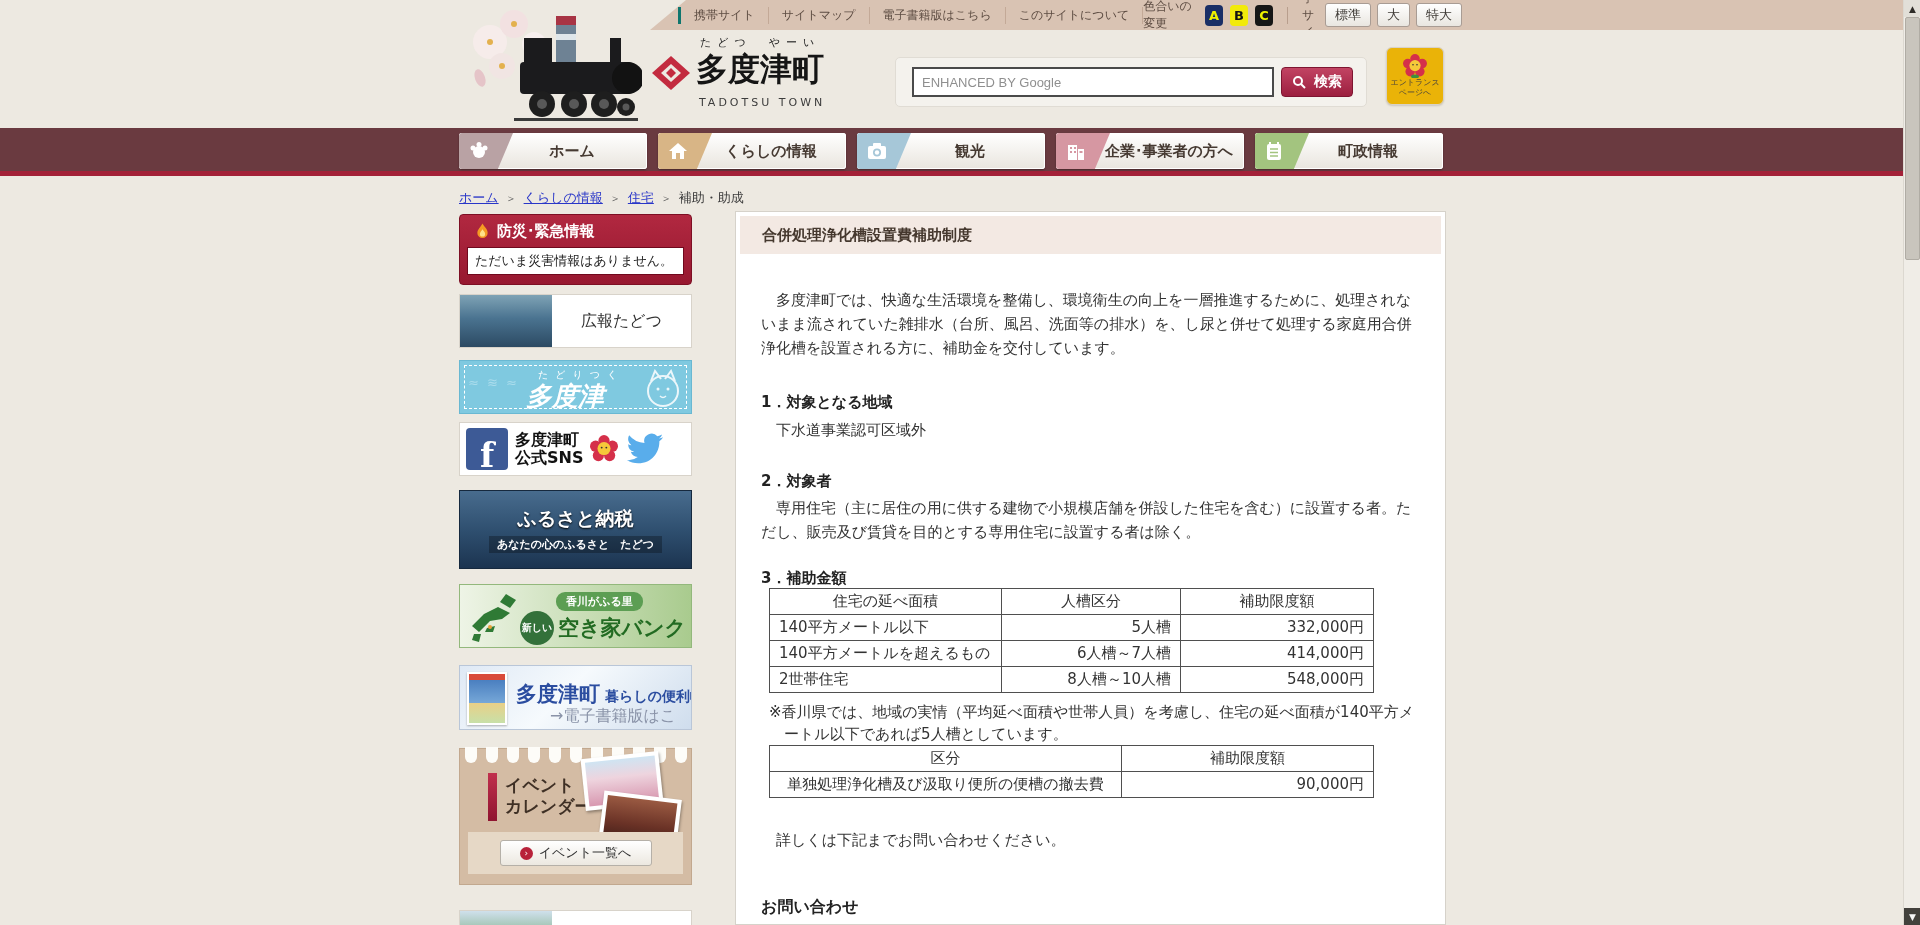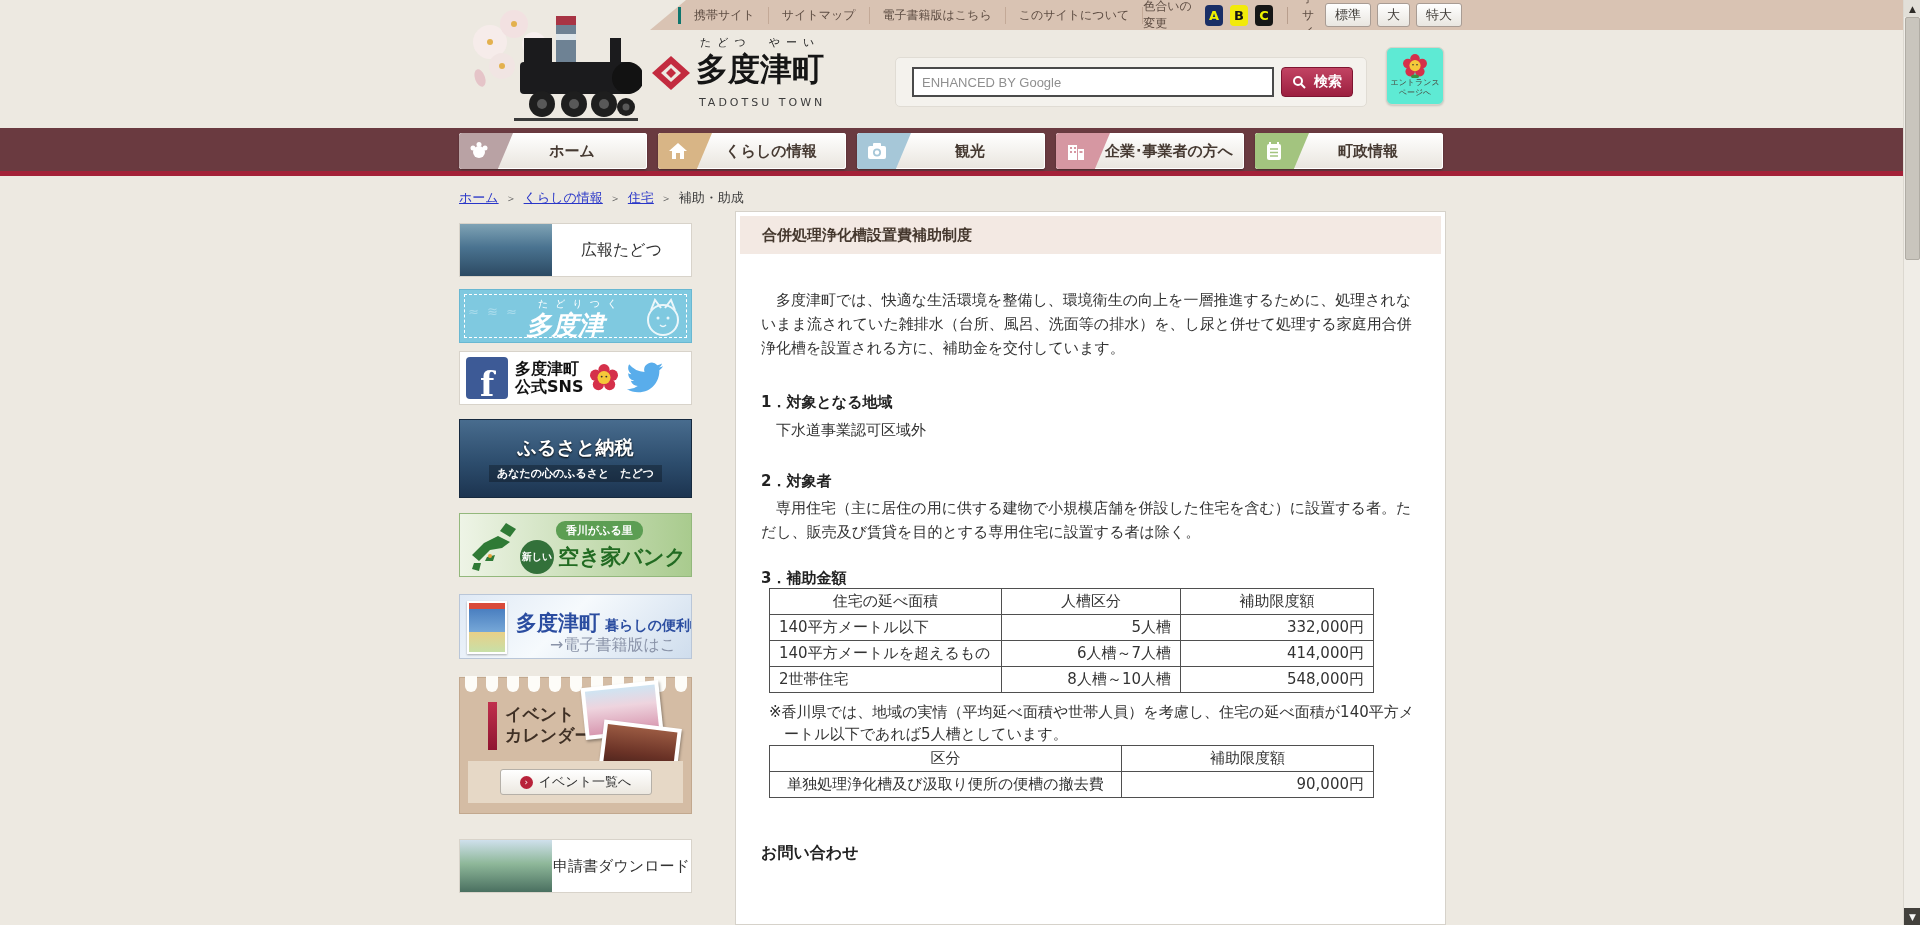--- a/index.html
+++ b/index.html
@@ -40,21 +40,21 @@
   .site-sub { position:absolute; left:699px; top:96px; font-size:11px; letter-spacing:3px; color:#3c3c3c; }
   .search-panel { position:absolute; left:895px; top:57px; width:472px; height:50px;
                   background:#f4f2ed; border:1px solid #e0dcd4; border-radius:5px; }
   .search-input { position:absolute; left:16px; top:9px; width:362px; height:30px;
                   border:2px solid #4a4a4a; background:#fff; font-size:13px; color:#333; padding:0 8px; }
   .search-input::placeholder { color:#8f8f8f; }
   .search-btn { position:absolute; right:13px; top:9px; width:72px; height:30px;
                 background:linear-gradient(#c24463,#9c1f3f); border:1px solid #7e1531; border-radius:4px;
                 color:#fff; font-size:14px; font-weight:bold; display:flex; align-items:center; justify-content:center; gap:8px; cursor:pointer; }
   .entrance-btn { position:absolute; left:1386px; top:47px; width:58px; height:58px;
-                  background:#5eead4; border:1px solid #d8d2c8; border-radius:6px; box-shadow:0 1px 2px rgba(0,0,0,.15);
+                  background:#eab308; border:1px solid #d8d2c8; border-radius:6px; box-shadow:0 1px 2px rgba(0,0,0,.15);
                   display:flex; flex-direction:column; align-items:center; justify-content:center; cursor:pointer; }
   .entrance-btn .etxt { font-size:8px; color:#4a443c; line-height:1.2; text-align:center; }
 
   
   .navbar { position:absolute; left:0; top:128px; width:100%; height:43px; background:#6a3a40; }
   .redline { position:absolute; left:0; top:171px; width:100%; height:5px; background:#a32138; }
   .nav-tabs { position:absolute; left:459px; top:133px; display:flex; gap:11px; }
   .nav-tab { width:188px; height:36px; background:linear-gradient(#ffffff,#e9e5de);
              border-radius:3px; display:flex; align-items:center; cursor:pointer;
              box-shadow:inset 0 0 0 1px #fff, 0 1px 2px rgba(0,0,0,.35); overflow:hidden; }
@@ -317,20 +317,30 @@
   <span class="blink">ホーム</span>
   <span class="bsep">＞</span>
   <span class="blink">くらしの情報</span>
   <span class="bsep">＞</span>
   <span class="blink">住宅</span>
   <span class="bsep">＞</span>
   <span>補助・助成</span>
 </div>
 
 <aside class="sidebar">
+  <div class="sb-emergency">
+    <div class="ehead">
+      <svg width="15" height="18" viewBox="0 0 16 18">
+        <path d="M8 0 C10 4 13.5 5.5 13.5 10 A5.5 5.5 0 0 1 2.5 10 C2.5 6.5 6 4 8 0 Z" fill="#f59a23"></path>
+        <path d="M8 6 C9 8 10.8 8.6 10.8 11 A2.8 2.8 0 0 1 5.2 11 C5.2 9 7 8 8 6 Z" fill="#ffe28a"></path>
+      </svg>
+      <span>防災･緊急情報</span>
+    </div>
+    <div class="emsg">ただいま災害情報はありません。</div>
+  </div>
 
   <div class="sb-banner sb-kouhou">
     <div class="ph-kouhou"></div>
     <div class="klabel">広報たどつ</div>
   </div>
 
   <div class="sb-banner sb-tadoritsuku">
     <div class="inner"></div>
     <div class="waves">≈ ≋ ≈</div>
     <div class="tsmall">たどりつく</div>
@@ -476,20 +486,21 @@
         <th class="t2c1">区分</th>
         <th class="t2c2">補助限度額</th>
       </tr>
       <tr>
         <td class="t2c1">単独処理浄化槽及び汲取り便所の便槽の撤去費</td>
         <td class="t2c2">90,000円</td>
       </tr>
     </tbody>
       </table>
 
+    <p class="contact-line">　詳しくは下記までお問い合わせください。</p>
     <div class="partial-heading">お問い合わせ</div>
   </div>
 </main>
 
 <div class="scrollbar">
   <div class="sb-up">▲</div>
   <div class="sb-thumb"></div>
   <div class="sb-down">▼</div>
 </div>
 

